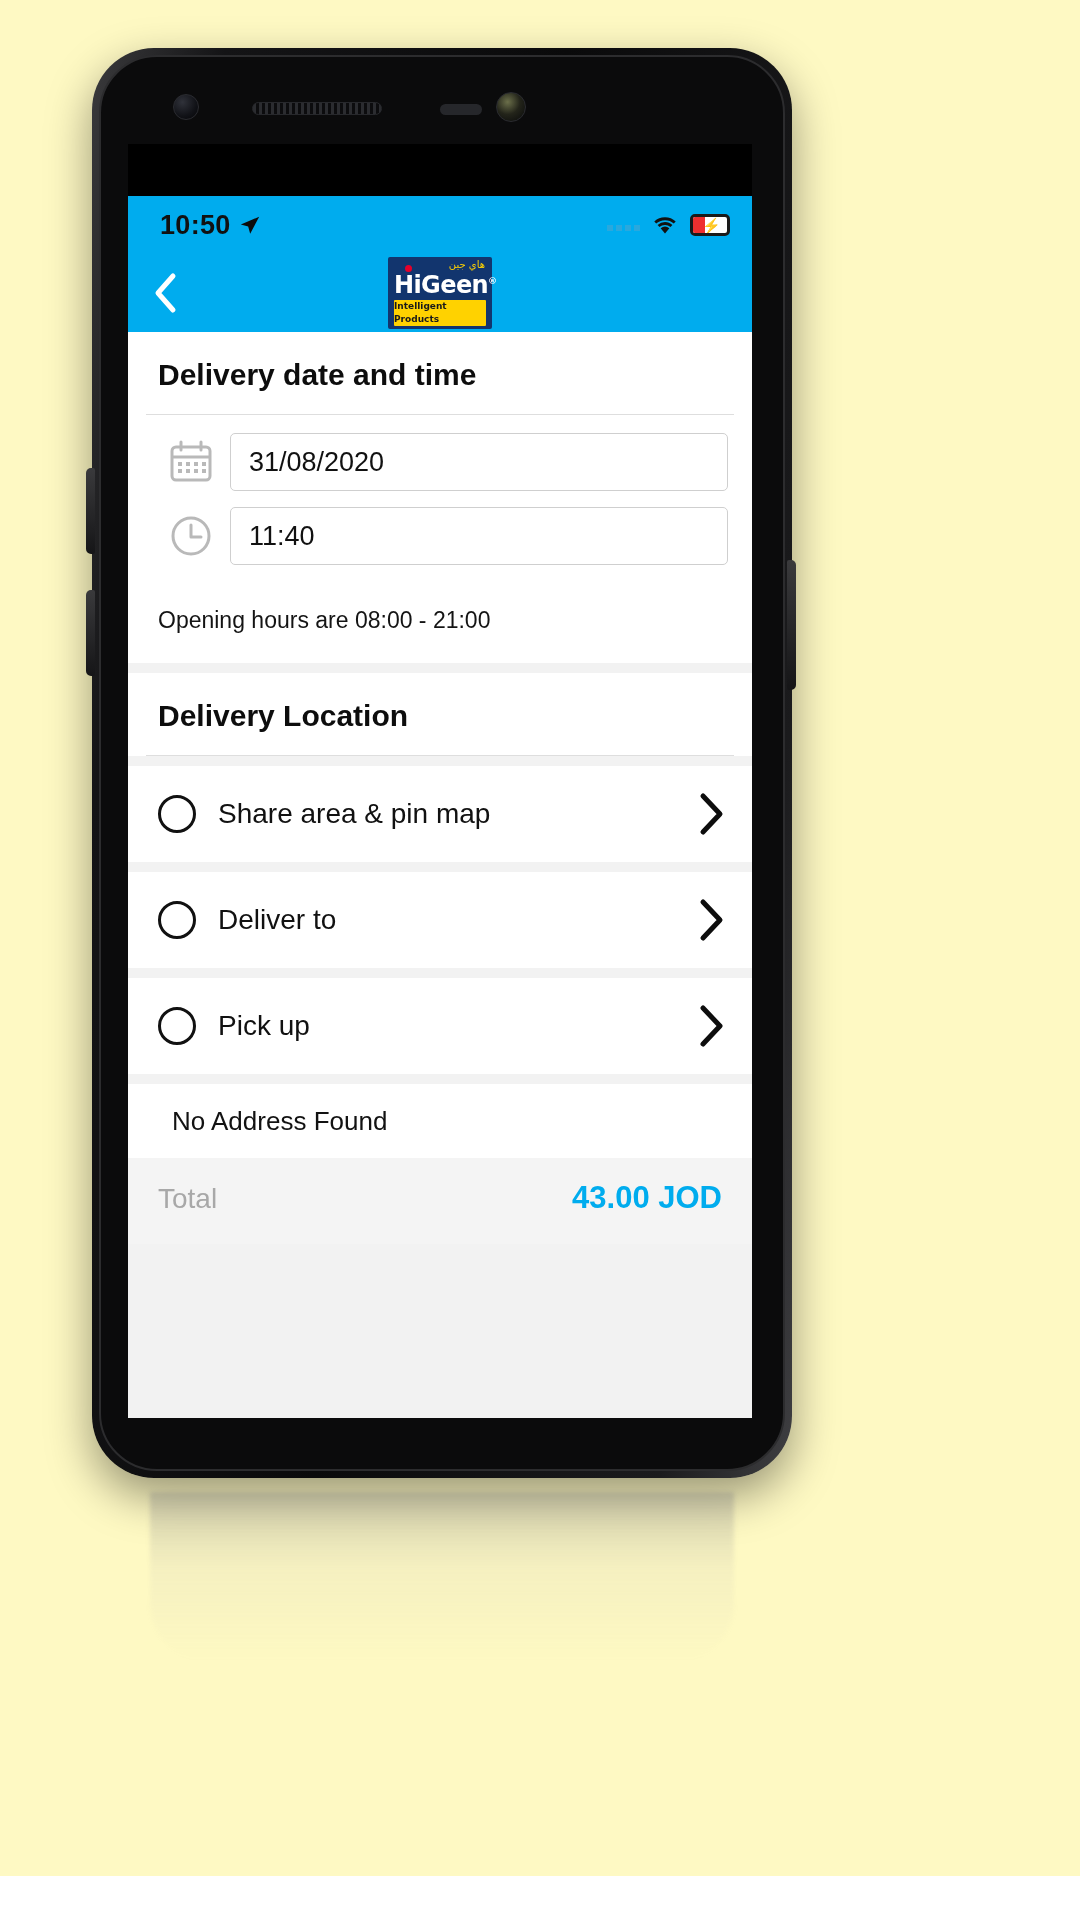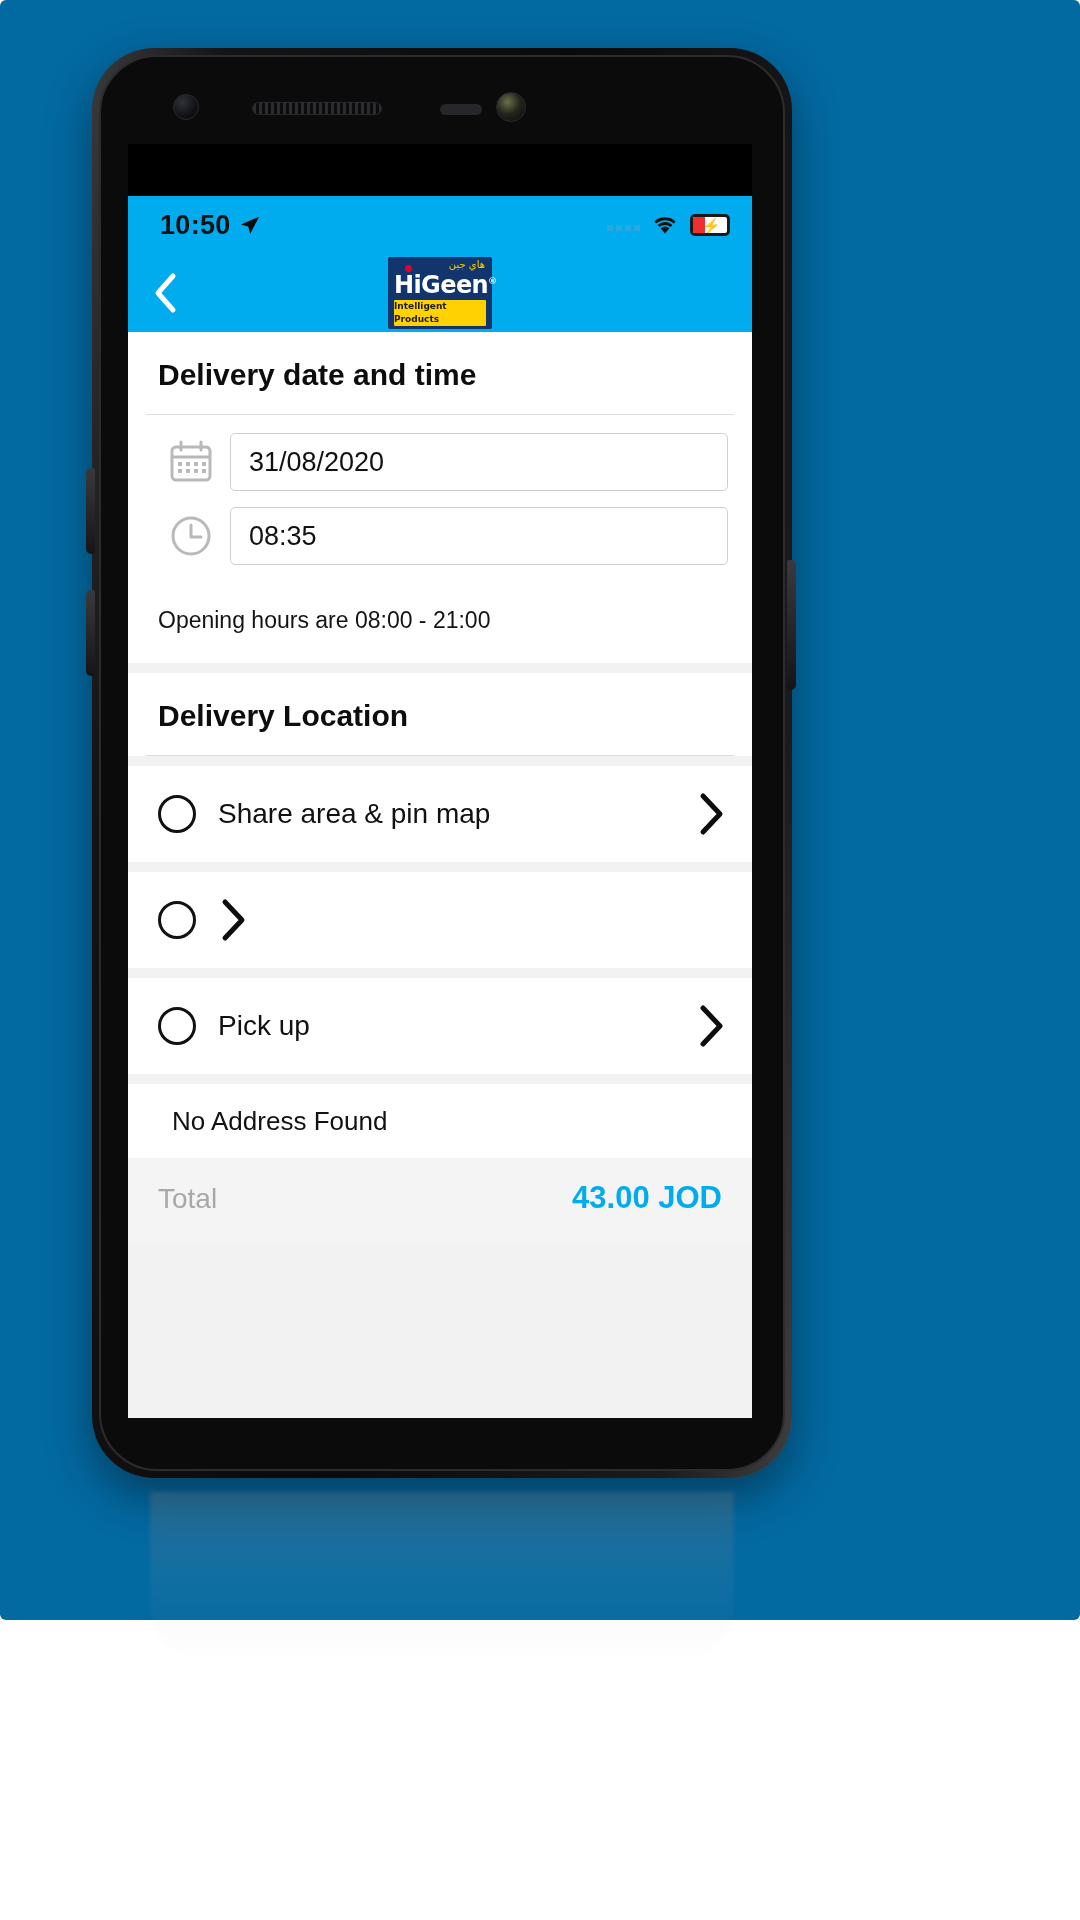--- a/index.html
+++ b/index.html
@@ -6,23 +6,22 @@
   html, body {
     width: 1080px; height: 1920px;
     background: #ffffff;
     font-family: "Liberation Sans", sans-serif;
     overflow: hidden;
   }
 
   
   #scene {
     position: relative;
-    width: 1080px; height: 1620px;
-    background: #0369a1;
-    border-radius: 6px;
+    width: 1080px; height: 1876px;
+    background: #fef9c3;
   }
 
   #phone-outer {
     position: absolute;
     left: 92px; top: 48px;
     width: 700px; height: 1430px;
     border-radius: 62px;
     background: linear-gradient(100deg,#3a3a3c 0%, #141416 14%, #0a0a0b 50%, #1b1b1d 86%, #3f3f42 100%);
     box-shadow: 0 18px 46px rgba(0,0,0,.40);
   }
@@ -297,21 +296,21 @@
             <div class="field-box">31/08/2020</div>
           </div>
 
           <div class="field-row">
             <span class="field-icon">
               <svg width="46" height="46" viewBox="0 0 46 46">
                 <circle cx="23" cy="23" r="18" fill="none" stroke="#b9b9b9" stroke-width="3"></circle>
                 <polyline points="23,12 23,24 33,24" fill="none" stroke="#b9b9b9" stroke-width="3" stroke-linecap="round" stroke-linejoin="round"></polyline>
               </svg>
             </span>
-            <div class="field-box">08:35</div>
+            <div class="field-box">11:40</div>
           </div>
 
         </div>
 
         <div class="info-text">
           <div>Opening hours are  08:00 - 21:00</div>
         </div>
       </div>
 
       <div class="gap"></div>
@@ -328,20 +327,21 @@
         <span class="opt-label">Share area &amp; pin map</span>
         <svg class="chev" viewBox="0 0 30 44">
           <polyline points="7,4 24,22 7,40" fill="none" stroke="#0d0d0d" stroke-width="5" stroke-linecap="round" stroke-linejoin="round"></polyline>
         </svg>
       </div>
 
       <div class="gap"></div>
 
       <div class="opt-row">
         <span class="radio"></span>
+        <span class="opt-label">Deliver to</span>
         <svg class="chev" viewBox="0 0 30 44">
           <polyline points="7,4 24,22 7,40" fill="none" stroke="#0d0d0d" stroke-width="5" stroke-linecap="round" stroke-linejoin="round"></polyline>
         </svg>
       </div>
 
       <div class="gap"></div>
 
       <div class="opt-row">
         <span class="radio"></span>
         <span class="opt-label">Pick up</span>

